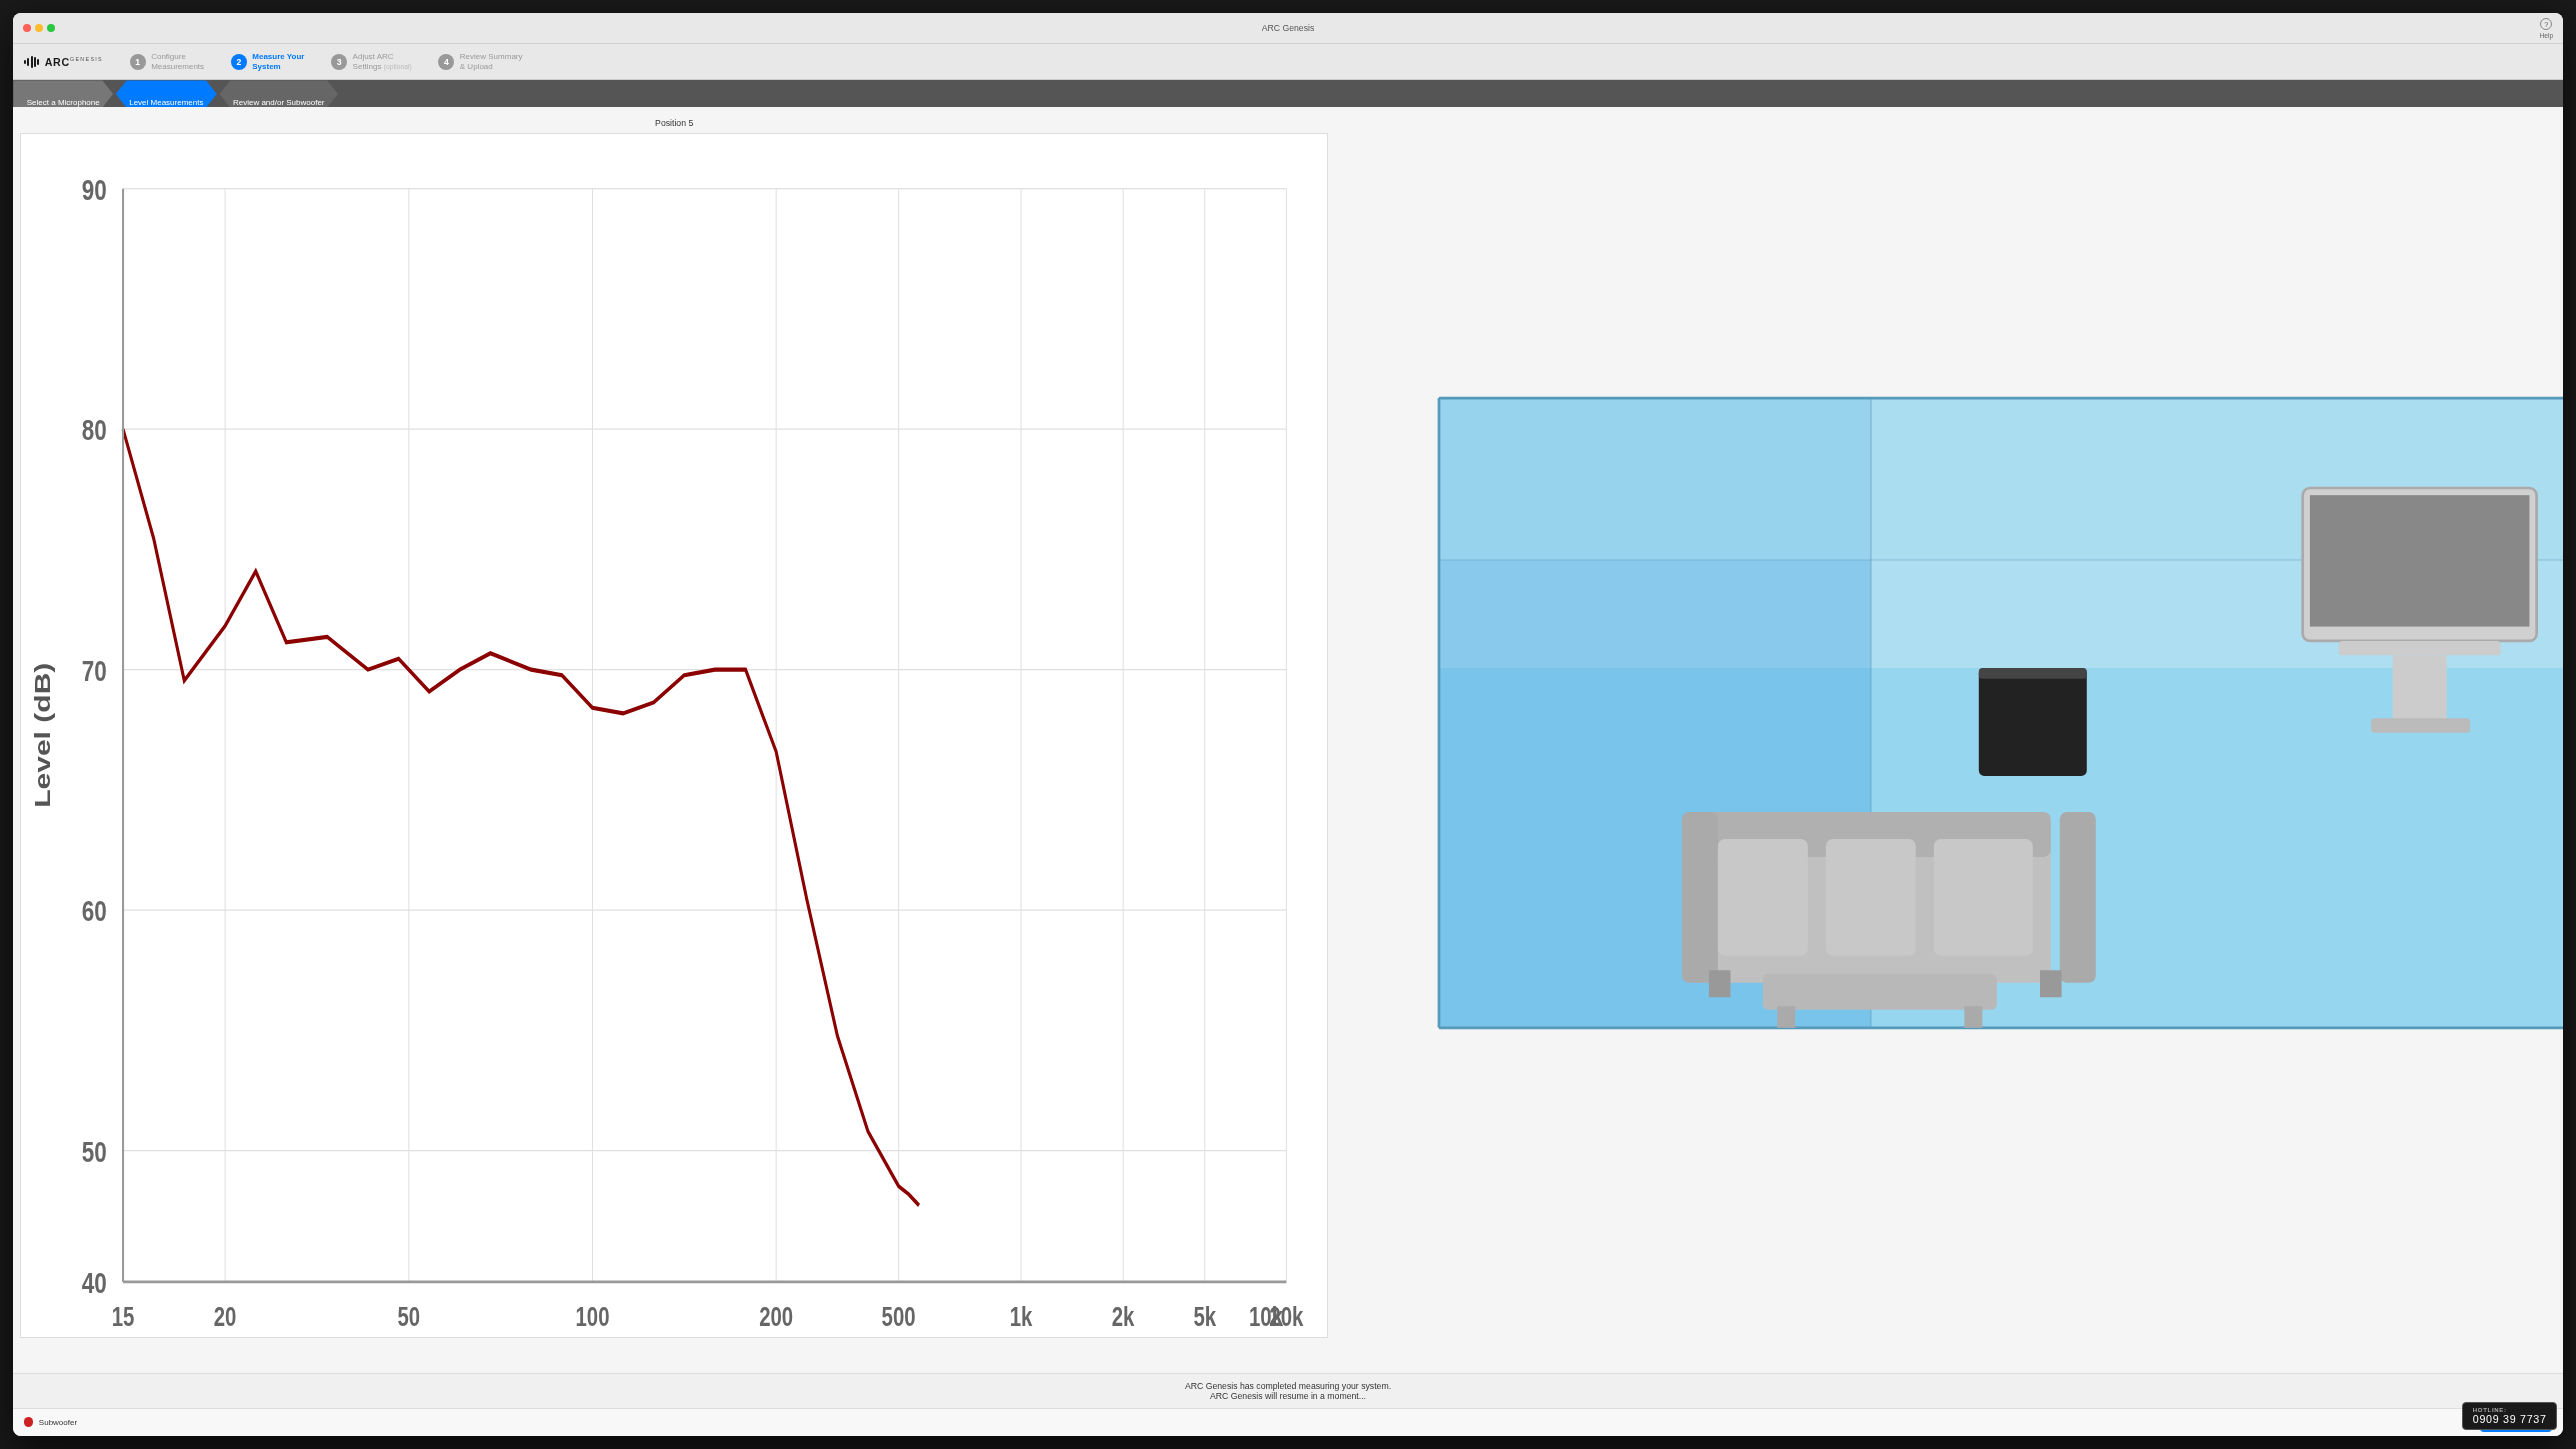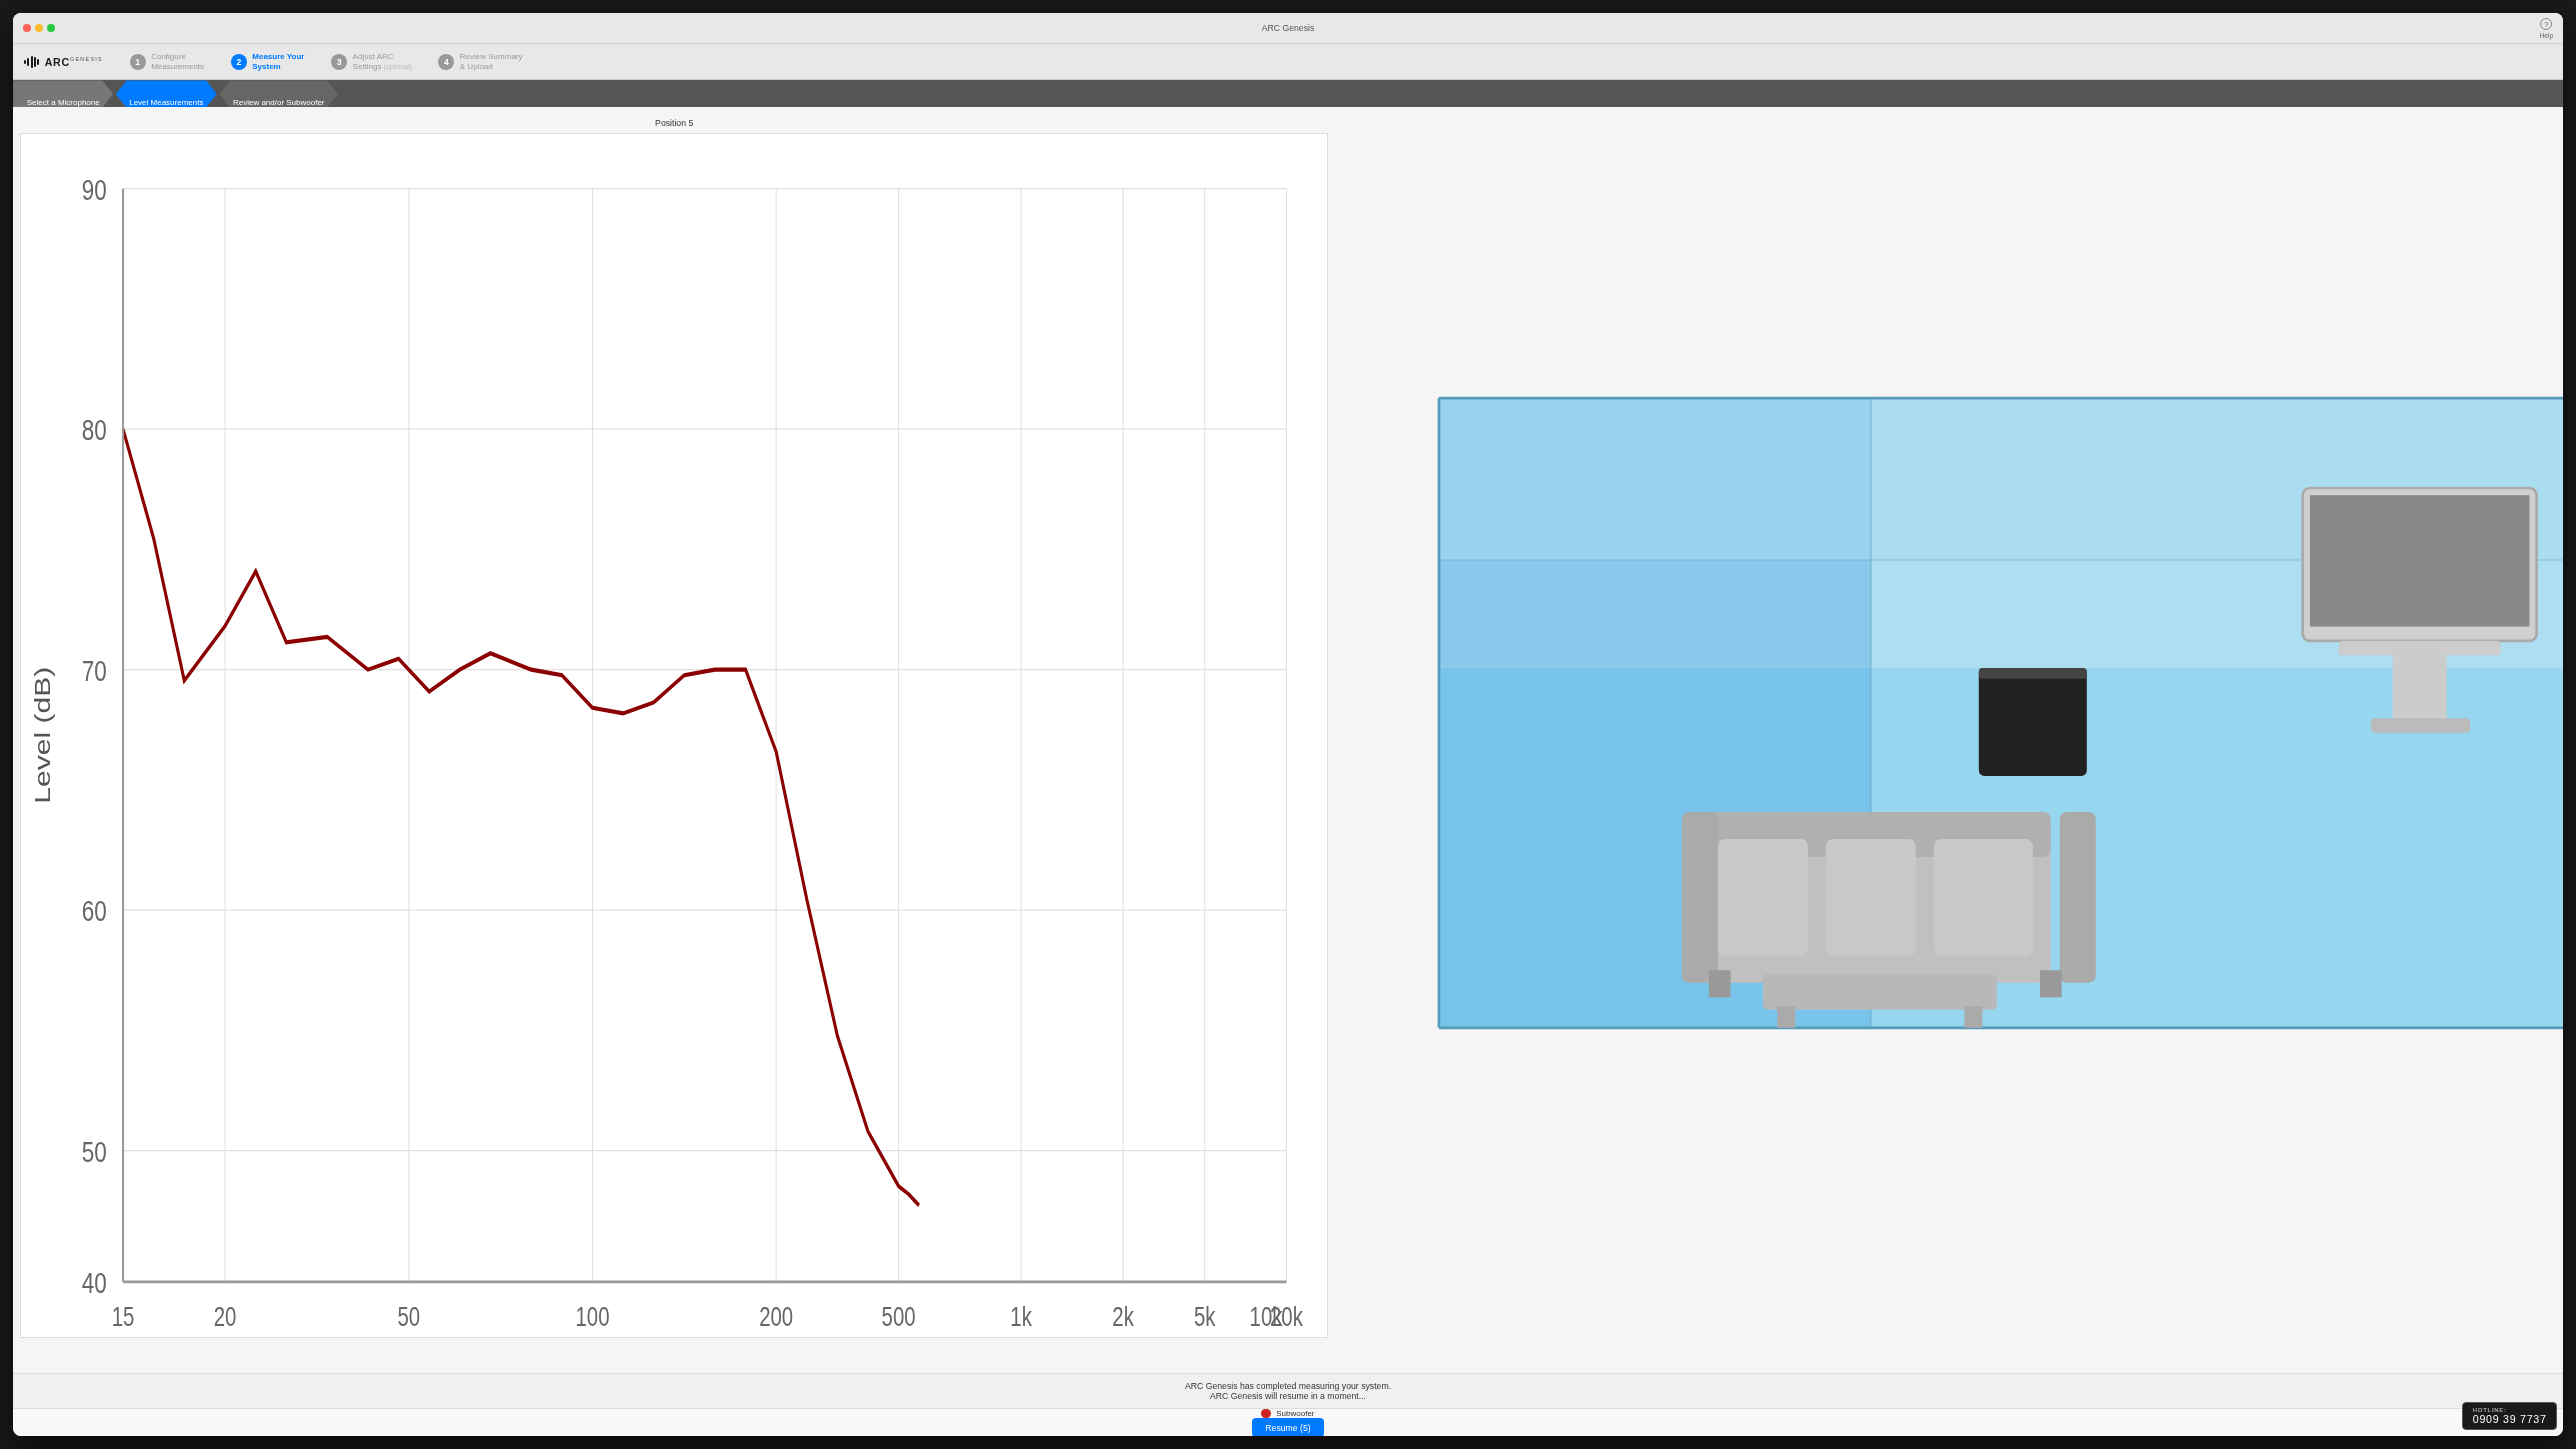--- a/index.html
+++ b/index.html
@@ -243,21 +243,20 @@
     
     .bottom-bar {
       background: #f8f8f8;
       border-top: 0.7px solid #ddd;
       height: 28px;
       display: flex;
       align-items: center;
       justify-content: space-between;
       padding: 0 10.7px;
       flex-shrink: 0;
-      flex-direction: column;
     }
     .subwoofer-indicator {
       display: flex;
       align-items: center;
       gap: 5.4px;
       font-size: 8px;
       color: #333;
     }
     .subwoofer-dot {
       width: 9.4px;
@@ -387,21 +386,21 @@
     <div class="subnav-item inactive2">
       <span>Review and/or Subwoofer</span>
     </div>
   </div>
 
   <div class="main-content">
     <div class="content-area">
 
       <div class="chart-area">
         <div class="chart-title">Position 5</div>
-        <div style="position:relative; width:100%; height:calc(100% - 20px);">
+        <div style="position:relative; width:100%; height:calc(100% - 20px);font-weight:bold;">
           <div class="chart-yaxis-label" style="left:-1.3px;top:50%;transform:rotate(-90deg) translateX(-50%);position:absolute;font-size:6.7px;color:#666;">Level (dB)</div>
           <div class="chart-wrapper">
             <svg class="chart-svg" viewBox="0 0 640 440" preserveAspectRatio="none">
 
               <line x1="50" y1="20" x2="620" y2="20" stroke="#e0e0e0" stroke-width="0.5"></line>
               <line x1="50" y1="108" x2="620" y2="108" stroke="#e0e0e0" stroke-width="0.5"></line>
               <line x1="50" y1="196" x2="620" y2="196" stroke="#e0e0e0" stroke-width="0.5"></line>
               <line x1="50" y1="284" x2="620" y2="284" stroke="#e0e0e0" stroke-width="0.5"></line>
               <line x1="50" y1="372" x2="620" y2="372" stroke="#e0e0e0" stroke-width="0.5"></line>
               <line x1="50" y1="420" x2="620" y2="420" stroke="#e0e0e0" stroke-width="0.5"></line>

